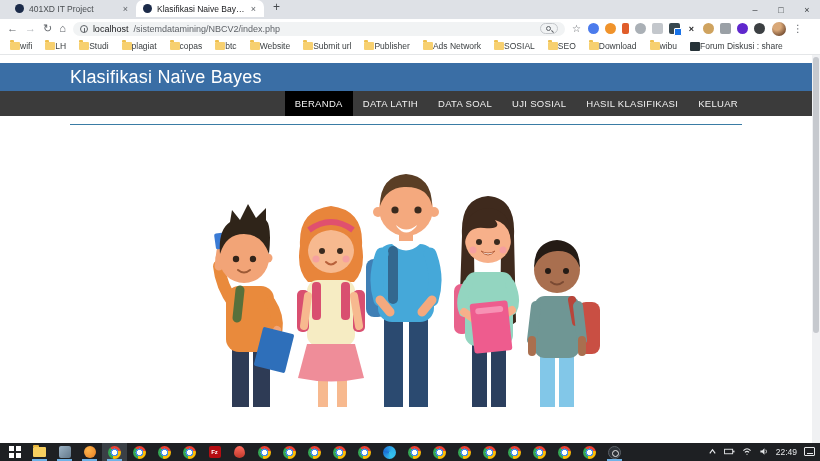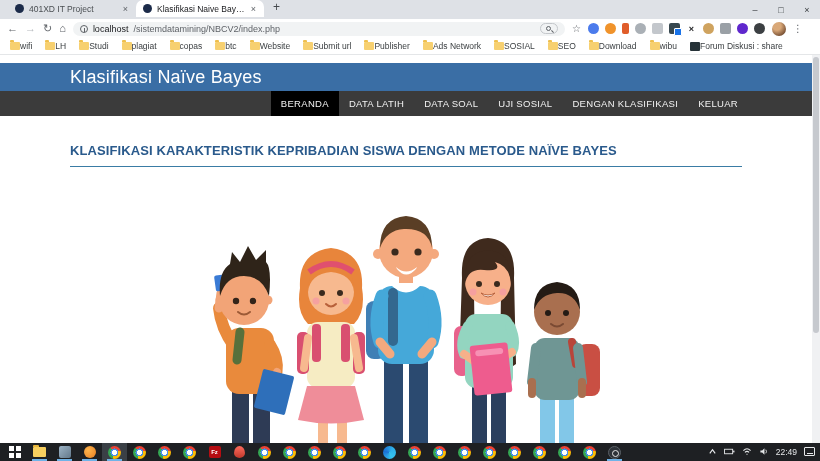--- a/index.html
+++ b/index.html
@@ -207,24 +207,23 @@
 <div class="page">
   <div class="page-inner">
     <div class="site-header">
       <span>Klasifikasi Naïve Bayes</span>
     </div>
     <div class="site-nav">
       <span class="nav-item active">BERANDA</span>
         <span class="nav-item">DATA LATIH</span>
         <span class="nav-item">DATA SOAL</span>
         <span class="nav-item">UJI SOSIAL</span>
-        <span class="nav-item">DENGAN KLASIFIKASI</span>
+        <span class="nav-item">HASIL KLASIFIKASI</span>
         <span class="nav-item">KELUAR</span>
     </div>
-    <div class="heading">KLASIFIKASI KARAKTERISTIK KEPRIBADIAN SISWA DENGAN METODE NAÏVE BAYES</div>
     <div class="rule"></div>
 
     <div class="illustration-wrap">
       <svg viewBox="0 0 420 253" width="420" height="253" aria-label="five students cartoon">
 
         <g>
           <path d="M38,150 Q25,132 23,112" stroke="#e98a3c" stroke-width="12" fill="none" stroke-linecap="round"></path>
           <path d="M23,112 L25,97" stroke="#f2a477" stroke-width="9" fill="none" stroke-linecap="round"></path>
           <rect x="19" y="79" width="10" height="16" rx="2" fill="#3a7bd5" transform="rotate(-8 24 87)"></rect>
           <rect x="36" y="196" width="17" height="57" fill="#2e3b55"></rect>

